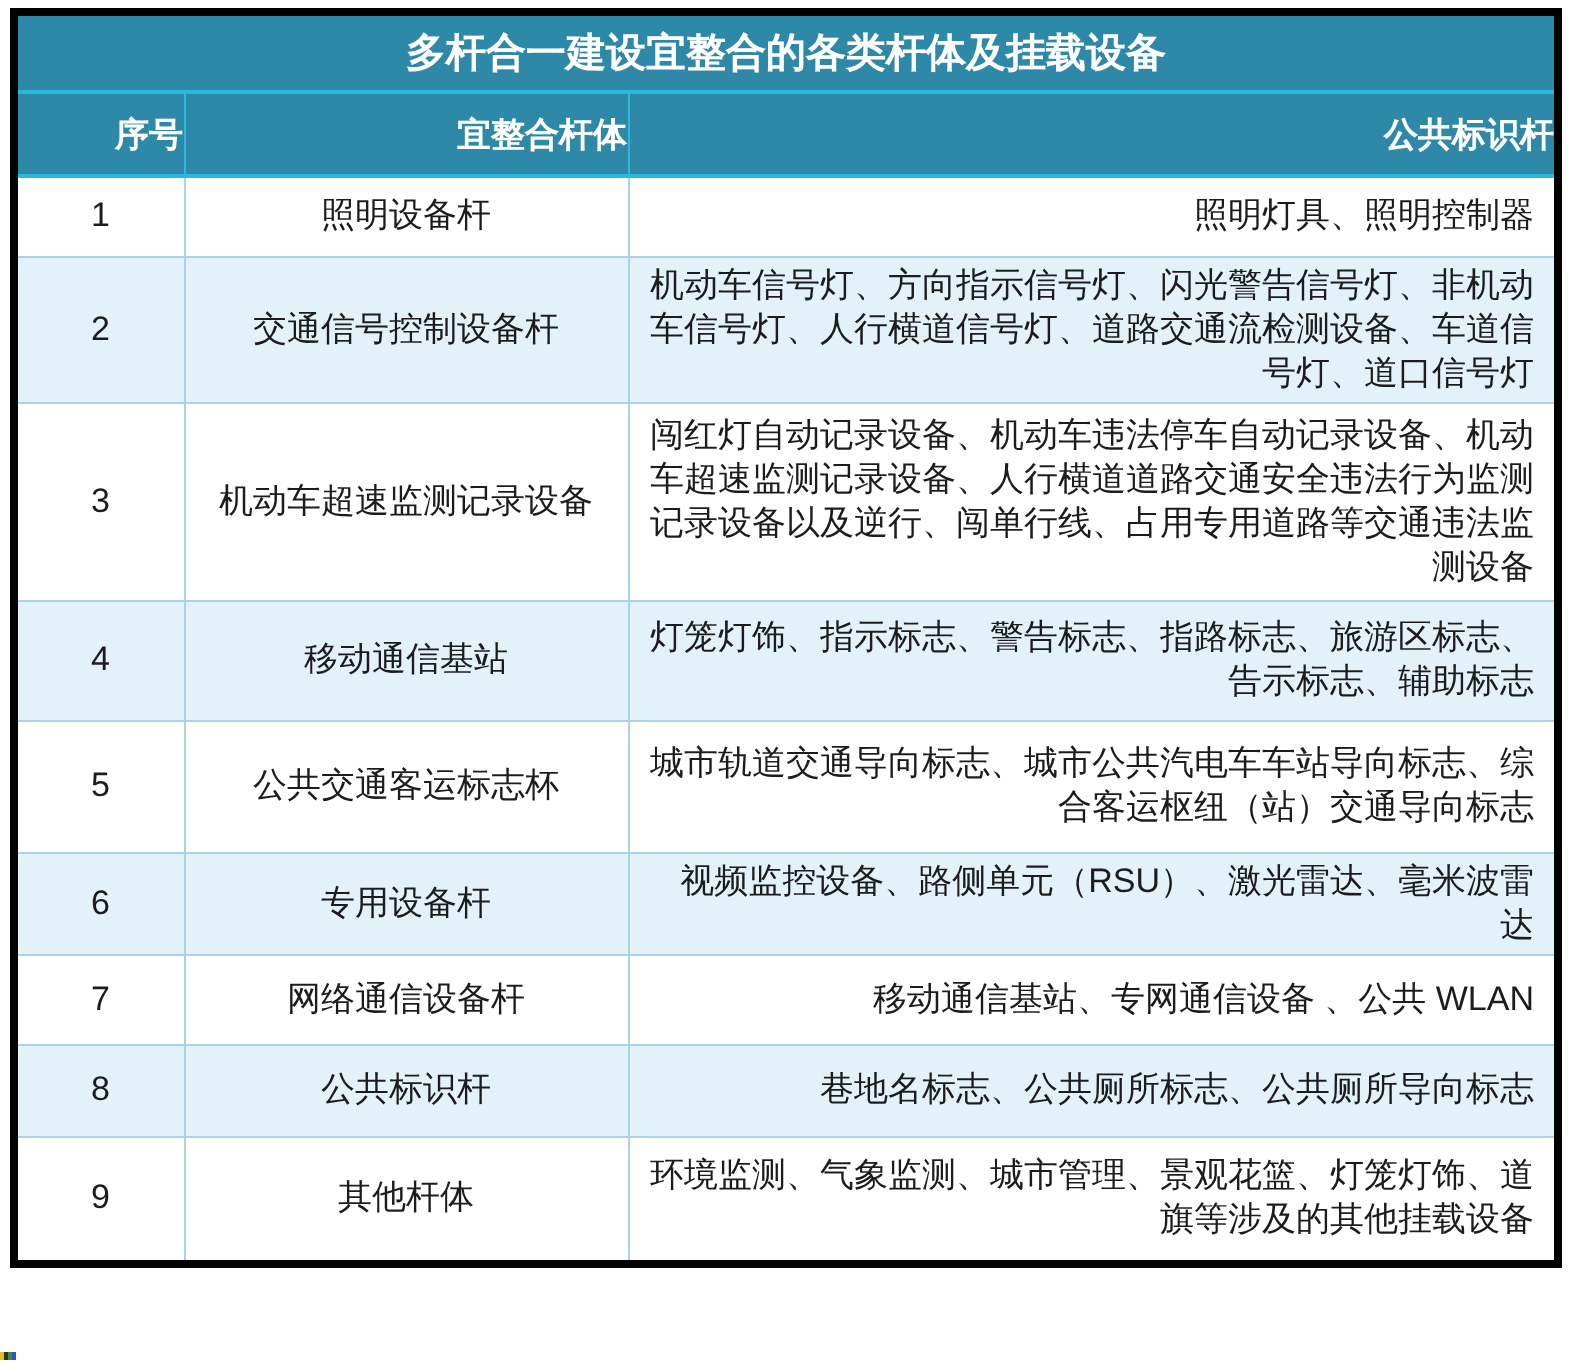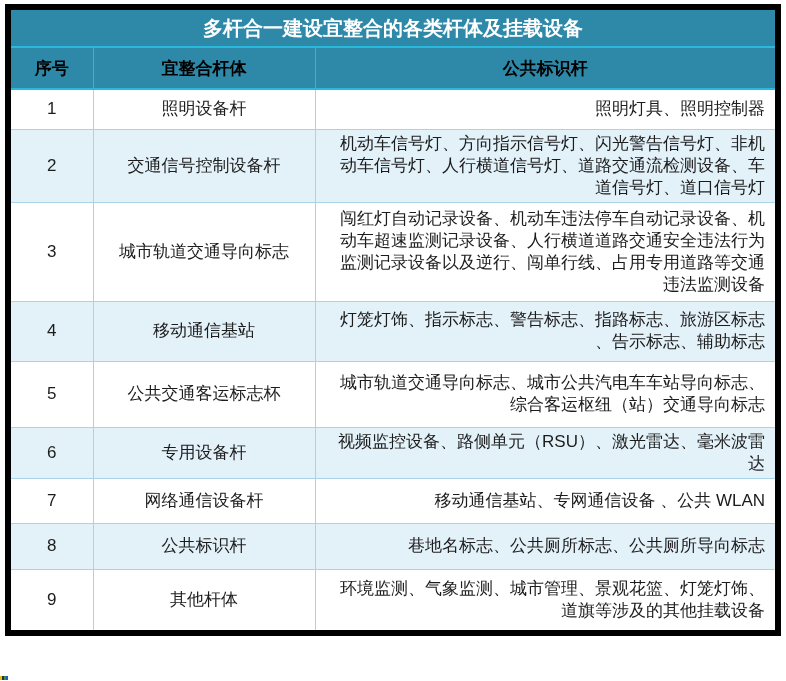--- a/index.html
+++ b/index.html
@@ -12,42 +12,42 @@
   }
   .table-wrap {
     position: absolute;
     left: 5px; top: 4px;
     width: 776px;
   }
   table.pole-table {
     width: 100%;
     border-collapse: collapse;
     table-layout: fixed;
-    border: 6px solid #000000;
+    border: 4px solid #000000;
     padding-left: 32px;
   }
   col.c1 { width: 85px; }
   col.c2 { width: 222px; }
   
   tr.title-row td {
     background: #2e89a8;
     color: #ffffff;
     font-weight: bold;
     font-size: 20px;
     text-align: center;
     height: 40px;
     border-bottom: 2px solid #29b9dc;
   }
   
   tr.header-row th {
     background: #2e89a8;
-    color: #000000;
+    color: #ffffff;
     font-weight: bold;
     font-size: 17px;
-    text-align: center;
+    text-align: right;
     height: 42px;
     border: 1px solid #29b9dc;
     border-bottom: 2px solid #29b9dc;
   }
   
   tr.body-row td {
     border: 1px solid #a9d4e7;
     color: #1c1c1c;
     font-size: 17px;
     line-height: 22px;
@@ -111,21 +111,21 @@
         <td class="col-pole">照明设备杆</td>
         <td class="col-dev">照明灯具、照明控制器</td>
       </tr>
       <tr class="body-row striped h91">
         <td class="col-num">2</td>
         <td class="col-pole">交通信号控制设备杆</td>
         <td class="col-dev">机动车信号灯、方向指示信号灯、闪光警告信号灯、非机动车信号灯、人行横道信号灯、道路交通流检测设备、车道信号灯、道口信号灯</td>
       </tr>
       <tr class="body-row plain h114">
         <td class="col-num">3</td>
-        <td class="col-pole">城市轨道交通导向标志</td>
+        <td class="col-pole">机动车超速监测记录设备</td>
         <td class="col-dev">闯红灯自动记录设备、机动车违法停车自动记录设备、机动车超速监测记录设备、人行横道道路交通安全违法行为监测记录设备以及逆行、闯单行线、占用专用道路等交通违法监测设备</td>
       </tr>
       <tr class="body-row striped h60">
         <td class="col-num">4</td>
         <td class="col-pole">移动通信基站</td>
         <td class="col-dev">灯笼灯饰、指示标志、警告标志、指路标志、旅游区标志、告示标志、辅助标志</td>
       </tr>
       <tr class="body-row plain h66">
         <td class="col-num">5</td>
         <td class="col-pole">公共交通客运标志杯</td>

